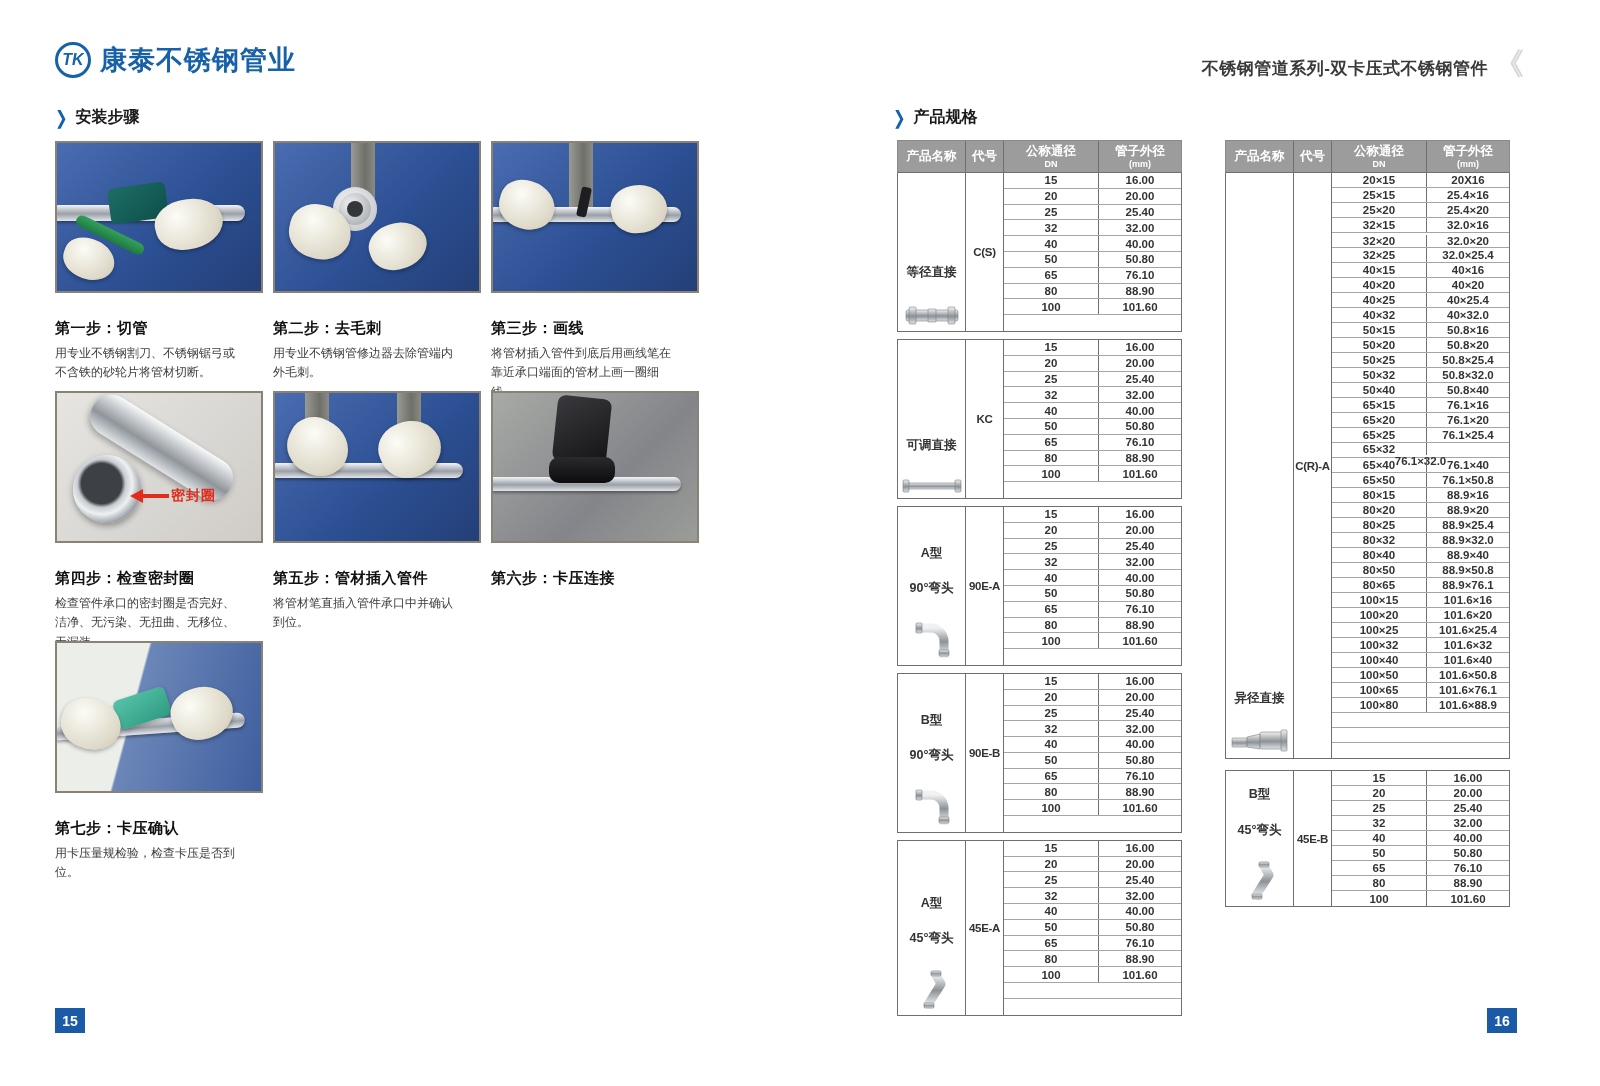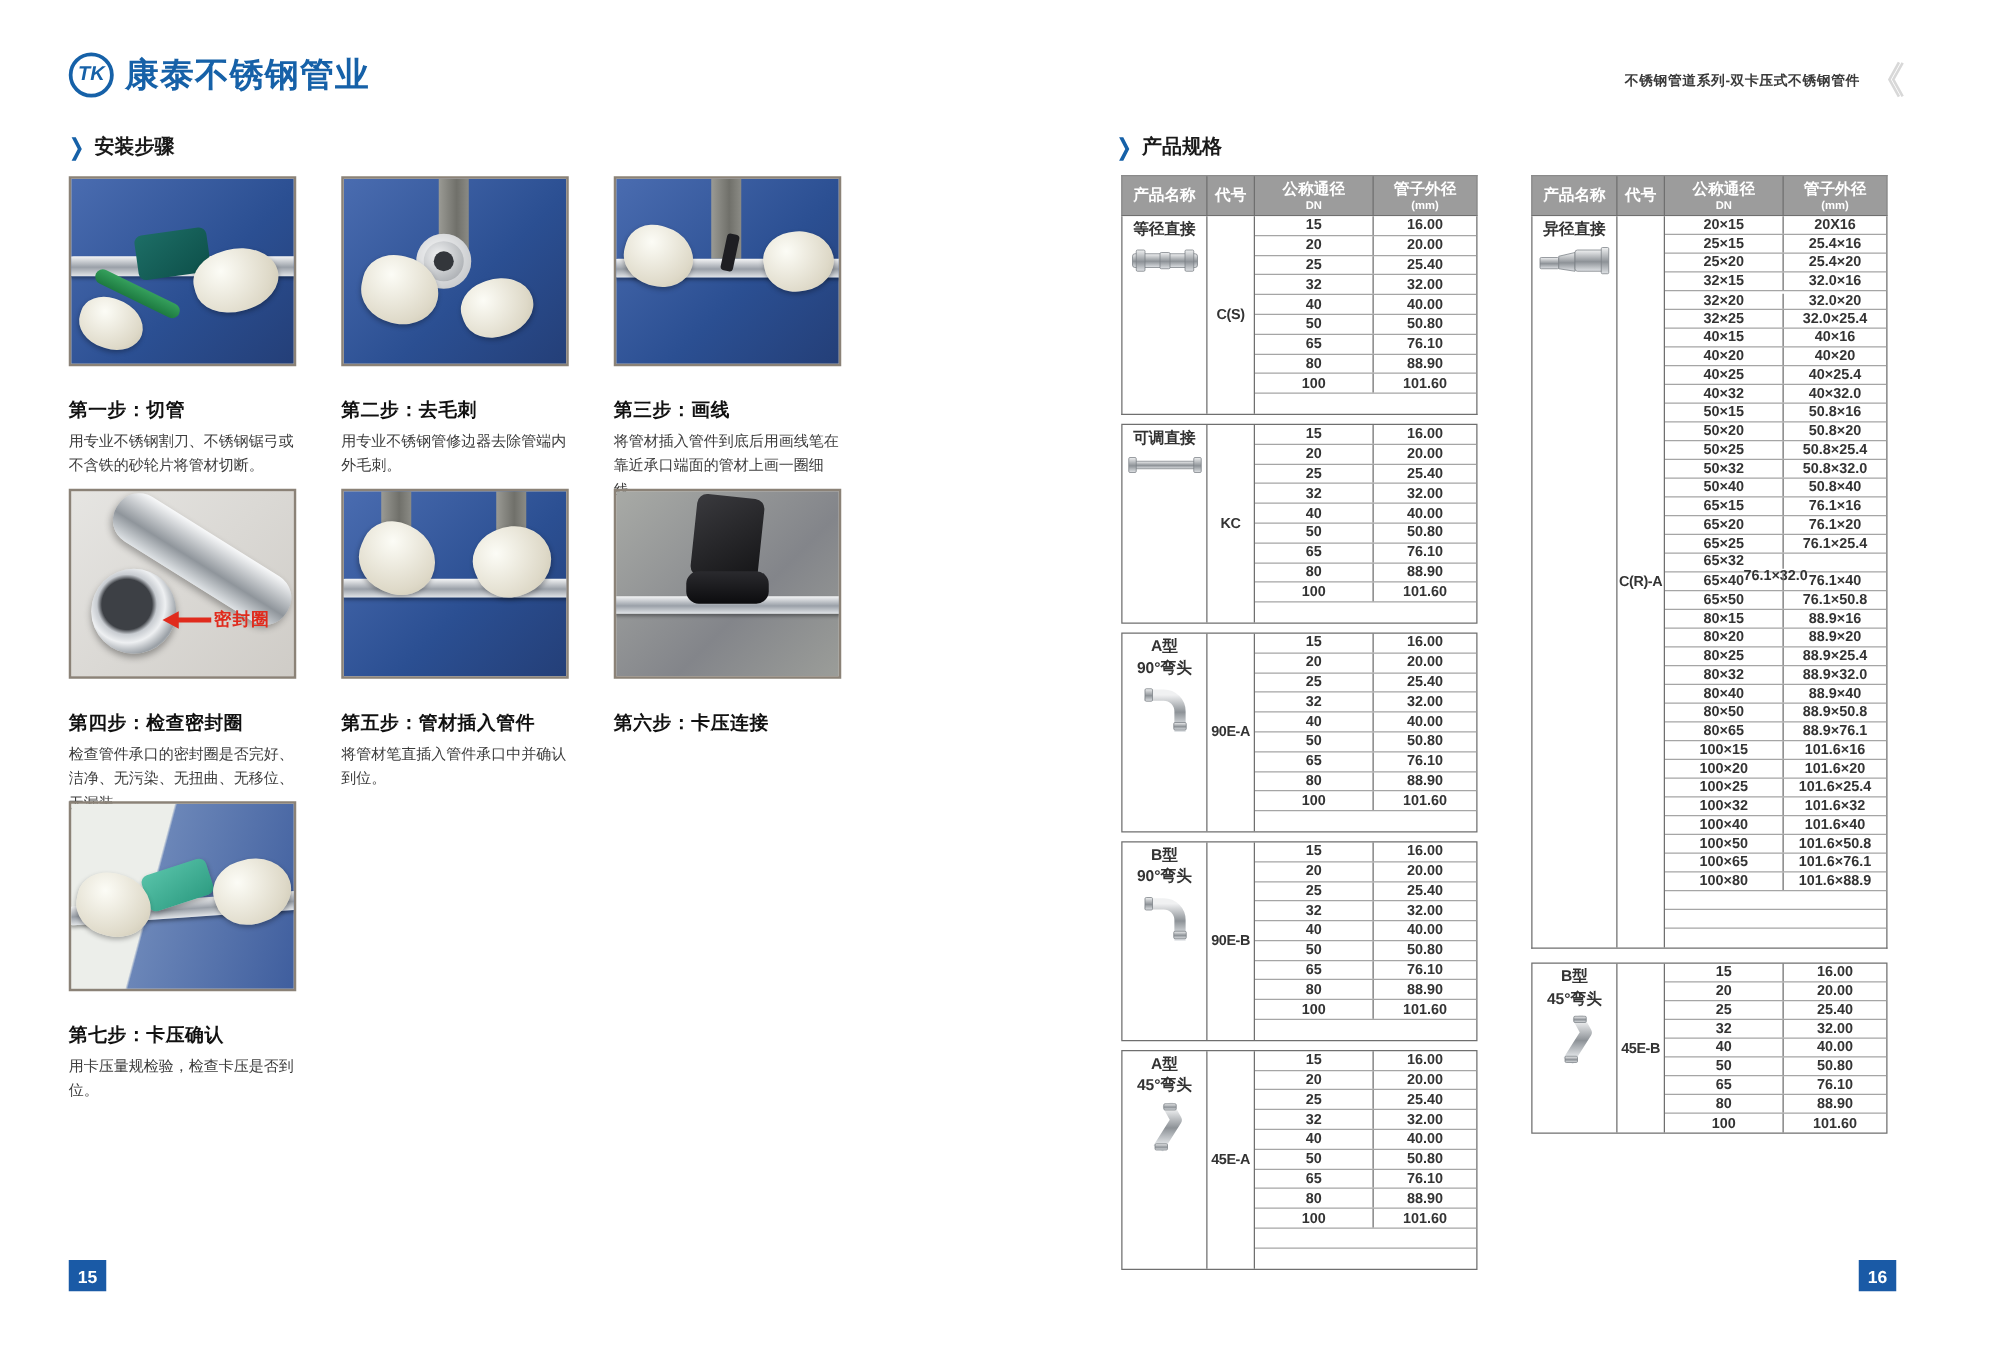--- a/index.html
+++ b/index.html
@@ -4,48 +4,48 @@
 <style>
   *{margin:0;padding:0;box-sizing:border-box;}
   html,body{width:1600px;height:1086px;}
   body{position:relative;background:#ffffff;font-family:"Liberation Sans","DejaVu Sans",sans-serif;overflow:hidden;color:#333;}
 
   
   .logo{position:absolute;left:55px;top:42px;display:flex;align-items:center;gap:9px;}
   .logo-mark{width:36px;height:36px;border:3px solid #1661a8;border-radius:50%;color:#1661a8;
     font-weight:bold;font-style:italic;display:flex;align-items:center;justify-content:center;font-size:16px;flex-shrink:0;}
   .logo-text{color:#1661a8;font-size:27px;font-weight:bold;letter-spacing:1px;}
-  .series-title{position:absolute;top:57px;right:112px;font-size:11px;font-weight:bold;color:#3a3a3a;letter-spacing:.5px;}
+  .series-title{position:absolute;top:57px;right:112px;font-size:17px;font-weight:bold;color:#3a3a3a;letter-spacing:.5px;}
   .series-chevron{position:absolute;top:44px;right:76px;font-size:30px;color:#d8d8d8;font-weight:bold;}
 
   
   .section-title{position:absolute;display:flex;align-items:center;gap:8px;font-size:16px;font-weight:bold;color:#1a1a1a;}
   .section-title .chev{color:#1661a8;font-size:15px;transform:scaleY(1.25);}
 
   
   #steps{position:absolute;left:55px;top:141px;width:655px;display:grid;
     grid-template-columns:repeat(3,182px);column-gap:36px;grid-auto-rows:250px;}
   .step-card{width:182px;}
-  .step-photo{position:relative;width:182px;height:152px;border:2px solid #8b8277;overflow:hidden;background:#3a5fa8;}
+  .step-photo{position:relative;width:208px;height:152px;border:2px solid #8b8277;overflow:hidden;background:#3a5fa8;}
   .step-title{margin-top:26px;font-size:15px;font-weight:bold;color:#111;letter-spacing:.5px;}
   .step-desc{margin-top:6px;font-size:12px;line-height:1.62;color:#3c3c3c;}
 
   
   .spec-group{position:absolute;top:140px;width:285px;}
   .spec-header{display:flex;background:#9c9c9c;height:33px;border:1px solid #8a8a8a;border-bottom:1px solid #6f6f6f;}
   .spec-header>div{display:flex;flex-direction:column;align-items:center;justify-content:center;color:#fff;line-height:1.15;}
   .sh-main{font-size:12.5px;font-weight:bold;}
   .sh-sub{font-size:9px;font-weight:bold;}
   .col-product{width:68px;flex-shrink:0;border-right:1px solid #6f6f6f;}
   .col-code{width:38px;flex-shrink:0;border-right:1px solid #6f6f6f;}
   .col-dn{width:95px;flex-shrink:0;border-right:1px solid #6f6f6f;}
   .col-od{flex:1;border-right:none !important;}
   .spec-block{display:flex;border:1px solid #6f6f6f;background:#fff;}
   .spec-block.joined{border-top:none;}
-  .cell-product{display:flex;flex-direction:column;align-items:center;justify-content:flex-start;gap:0;
+  .cell-product{display:flex;flex-direction:column;align-items:center;justify-content:flex-end;gap:18px;
     font-size:12.5px;font-weight:bold;color:#333;text-align:center;padding:2px;}
   .pname-line{line-height:1.4;}
   .fit-icon{margin-top:4px;}
   .cell-code{display:flex;align-items:center;justify-content:center;font-size:11.5px;font-weight:bold;color:#333;letter-spacing:-.3px;}
   .rows{flex:1;display:flex;flex-direction:column;}
   .rrow{display:flex;border-bottom:1px solid #a5a5a5;}
   .rrow:last-child{border-bottom:none;}
   .rdn{width:95px;flex-shrink:0;border-right:1px solid #6f6f6f;display:flex;align-items:center;justify-content:center;
     font-size:11.5px;font-weight:bold;color:#333;}
   .rod{flex:1;display:flex;align-items:center;justify-content:center;font-size:11.5px;font-weight:bold;color:#333;}

